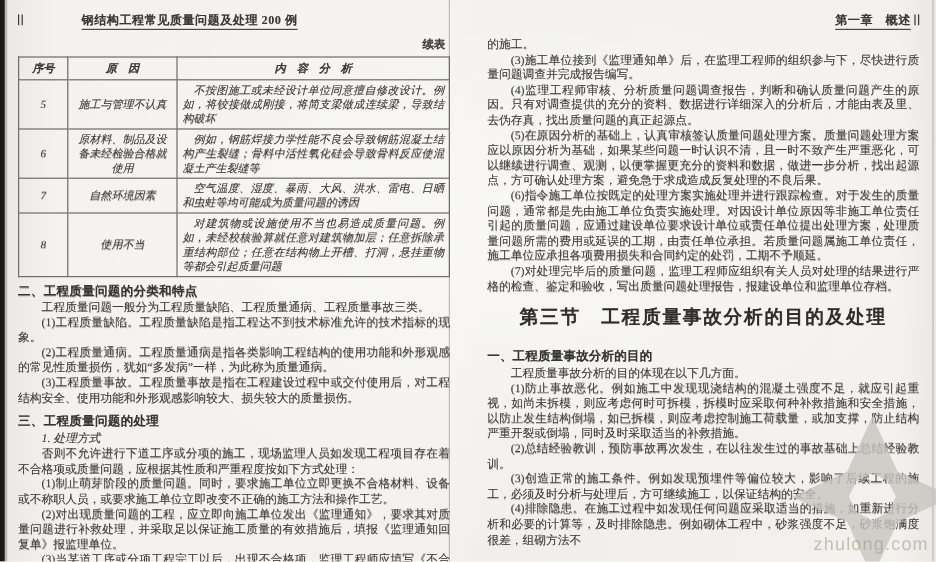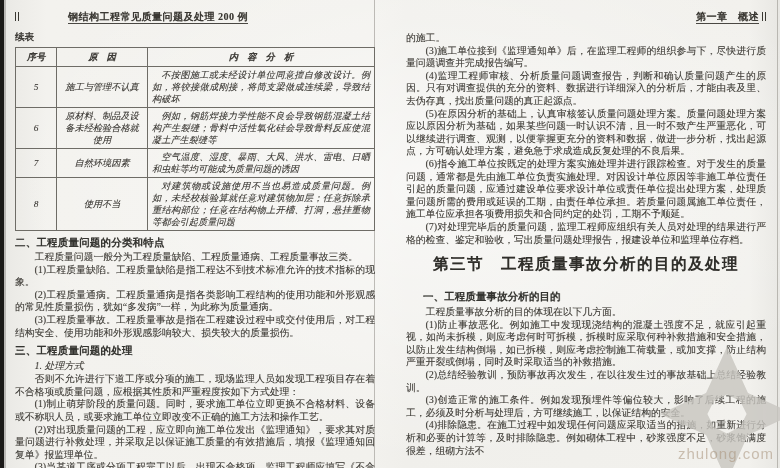--- a/index.html
+++ b/index.html
@@ -22,39 +22,39 @@
   .page-right{left:406px;width:360px;}
   .page *{text-shadow:0.3px 0.3px 0.5px rgba(82,78,72,0.45);}
 
   
   .runhead{font-size:10px;font-weight:bold;letter-spacing:.5px;color:#3a3833;}
   .runhead .rh-text{border-bottom:1px solid #4a4843;padding-bottom:1px;margin-left:46px;}
   .runhead-right{text-align:right;}
   .dbar{display:inline-block;width:2px;height:9px;border-left:1.5px solid #3a3833;border-right:1.5px solid #3a3833;margin:0 3px -1px 0;}
   .dbar-r{margin:0 0 -1px 3px;}
 
-  .cont-label{font-size:9.5px;font-weight:bold;margin:7px 4px 3px 0;}
+  .cont-label{text-align:right;font-size:9.5px;font-weight:bold;margin:7px 4px 3px 0;}
 
   table.qtable{width:100%;border-collapse:collapse;font-size:9.2px;line-height:12px;color:#3d3b37;
     border-top:1.6px solid #45433e;border-bottom:1.6px solid #45433e;}
   table.qtable th,table.qtable td{border:0.8px solid #6e6c66;padding:2px 4px;vertical-align:middle;font-style:italic;}
   table.qtable th{font-weight:600;padding:3px 2px;}
   td.c-no{width:32px;text-align:center;}
   td.c-cause{width:82px;text-align:center;padding:2px 6px;}
   td.c-analysis{text-align:justify;text-indent:1em;padding:3px 6px;}
 
   .hei{font-family:"Liberation Sans","DejaVu Sans",sans-serif;font-weight:bold;color:#343430;}
   h3.blockhead{font-size:10.4px;margin:5px 0 1px;letter-spacing:.3px;}
   p.body{margin:0;font-size:9.8px;line-height:12.6px;text-align:justify;text-indent:2em;color:#413f3a;}
   p.noindent{text-indent:0;}
   p.kai{font-style:italic;font-size:9.8px;line-height:13px;margin:1px 0;text-indent:2em;color:#46443f;}
 
   .section-title{font-family:"Liberation Sans","DejaVu Sans",sans-serif;font-weight:bold;
     font-size:15.5px;letter-spacing:1.5px;text-align:center;margin:8px 0 15px;color:#2f2e2a;}
-  h4.subhead{font-size:10.4px;margin:2px 17px 2px;letter-spacing:.2px;}
+  h4.subhead{font-size:10.4px;margin:2px 0 2px;letter-spacing:.2px;}
 
   
   .watermark{position:absolute;right:-22px;bottom:-16px;width:150px;height:140px;pointer-events:none;}
   .wm-text{position:absolute;right:6px;bottom:6px;font-family:"Liberation Sans",sans-serif;
     font-size:15px;color:rgba(168,146,122,0.55);letter-spacing:1px;}
 </style>
 </head>
 <body>
 
 <div class="scan-bar-left"></div>

